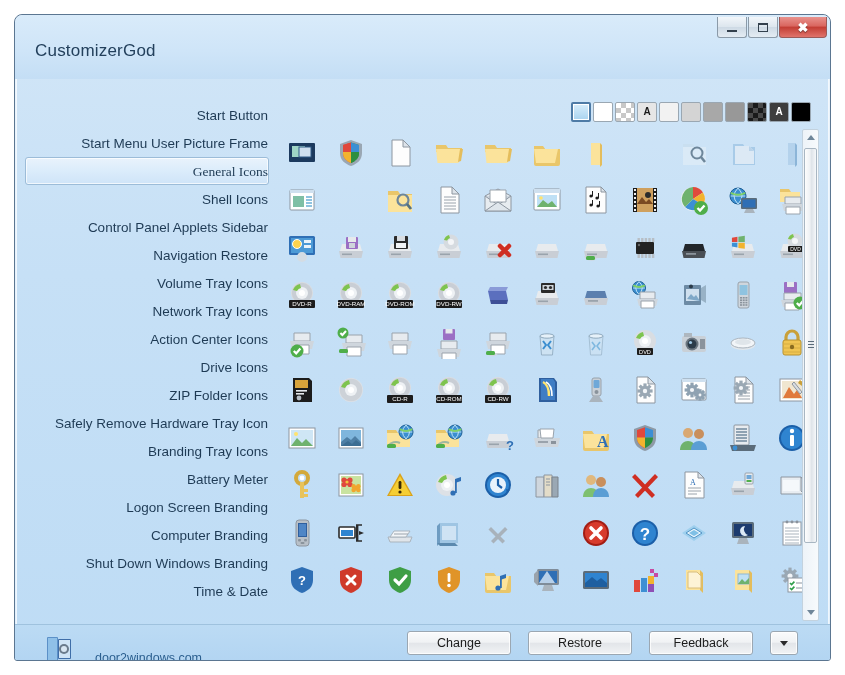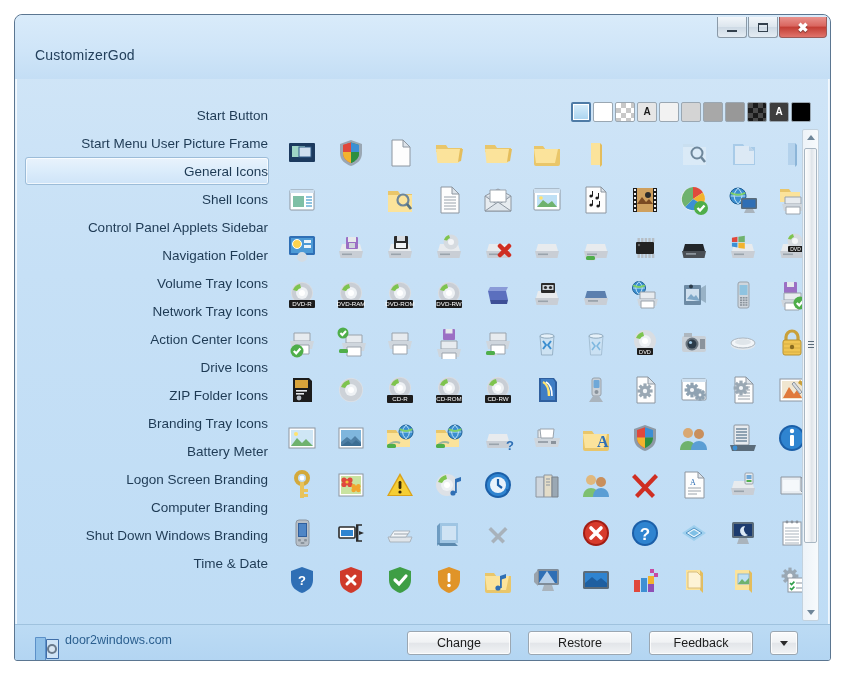--- a/index.html
+++ b/index.html
@@ -36,22 +36,22 @@
 
   
   .titlebar {
     position: absolute; left: 0; top: 0;
     width: 100%; height: 64px;
     background: linear-gradient(to bottom, #d9ebfa 0%, #cfe5f8 55%, #c4def5 100%);
     border-radius: 7px 7px 0 0;
   }
   .title-text {
     position: absolute;
-    left: 20px; top: 32px;
-    font-size: 14px;
+    left: 20px; top: 26px;
+    font-size: 17px;
     color: #23405c;
     letter-spacing: 0.2px;
     white-space: nowrap;
   }
   .caption-buttons {
     position: absolute;
     right: 3px; top: 2px;
     display: flex;
     gap: 1px;
     align-items: flex-start;
@@ -115,20 +115,21 @@
     white-space: nowrap;
     border: 1px solid transparent;
     border-radius: 3px;
     margin-bottom: 0px;
     text-align: right;
   }
   .side-item.selected {
     background: linear-gradient(to bottom, #e9f3fc 0%, #dbecfb 50%, #cfe4f8 100%);
     border: 1px solid #9cbcd8;
     box-shadow: 0 0 0 1px rgba(255,255,255,0.7) inset;
+    font-family: Liberation Serif, serif;
   }
 
   
   .swatch-strip {
     position: absolute;
     right: 19px; top: 23px;
     display: flex;
     gap: 2px;
   }
   .swatch {
@@ -234,22 +235,22 @@
   
   .footer {
     position: absolute;
     left: 0; bottom: 0;
     width: 100%; height: 36px;
     background: linear-gradient(to bottom, #bcdbf4 0%, #b3d5f2 100%);
     border-top: 1px solid #9fc2de;
   }
   .brand {
     position: absolute;
-    left: 16px; top: 8px;
-    display: flex; align-items: flex-start; gap: 2px;
+    left: 28px; top: 8px;
+    display: flex; align-items: flex-end; gap: 20px;
   }
   .brand-text {
     font-size: 12.5px;
     color: #2b5f8f;
   }
   .footer-buttons {
     position: absolute;
     right: 32px; top: 6px;
     display: flex; gap: 17px; 
   }
@@ -299,26 +300,27 @@
     </div>
 
     <div class="body-area">
 
       <div class="sidebar" id="sidebar">
           <div class="side-item"><span>Start Button</span></div>
           <div class="side-item"><span>Start Menu User Picture Frame</span></div>
           <div class="side-item selected"><span>General Icons</span></div>
           <div class="side-item"><span>Shell Icons</span></div>
           <div class="side-item"><span>Control Panel Applets Sidebar</span></div>
-          <div class="side-item"><span>Navigation Folder</span></div>
+          <div class="side-item"><span>Navigation Restore</span></div>
           <div class="side-item"><span>Volume Tray Icons</span></div>
           <div class="side-item"><span>Network Tray Icons</span></div>
           <div class="side-item"><span>Action Center Icons</span></div>
           <div class="side-item"><span>Drive Icons</span></div>
           <div class="side-item"><span>ZIP Folder Icons</span></div>
+          <div class="side-item"><span>Safely Remove Hardware Tray Icon</span></div>
           <div class="side-item"><span>Branding Tray Icons</span></div>
           <div class="side-item"><span>Battery Meter</span></div>
           <div class="side-item"><span>Logon Screen Branding</span></div>
           <div class="side-item"><span>Computer Branding</span></div>
           <div class="side-item"><span>Shut Down Windows Branding</span></div>
           <div class="side-item"><span>Time &amp; Date</span></div>
         </div>
 
       <div class="swatch-strip" id="swatches">
           <div class="swatch sel" style="background: linear-gradient(rgb(216, 238, 252), rgb(169, 211, 239));"></div>

